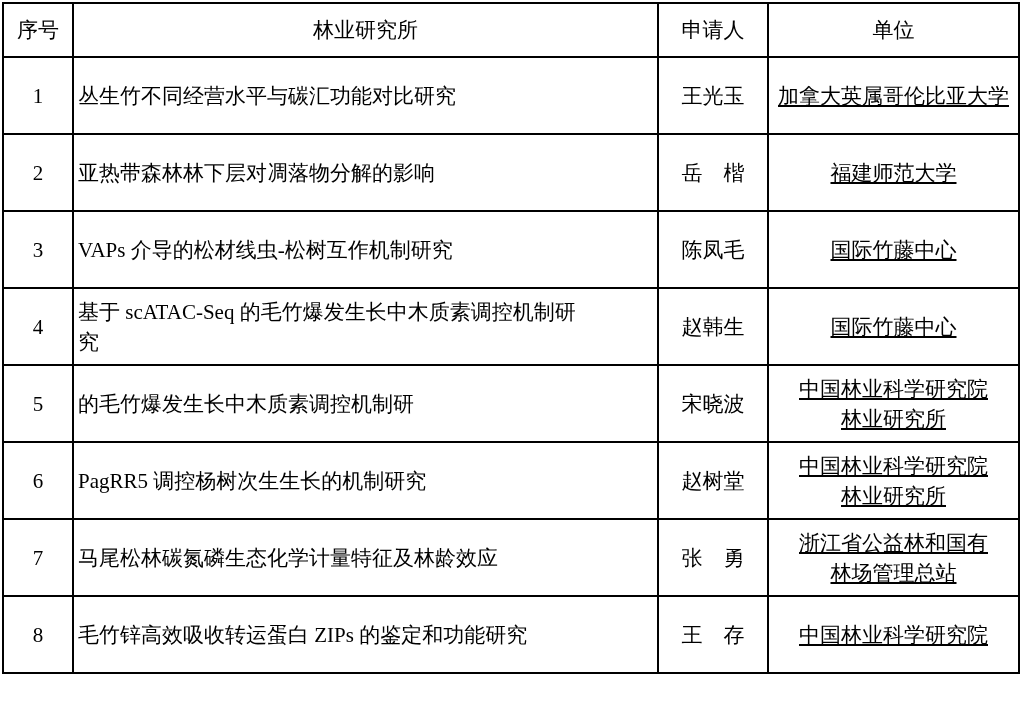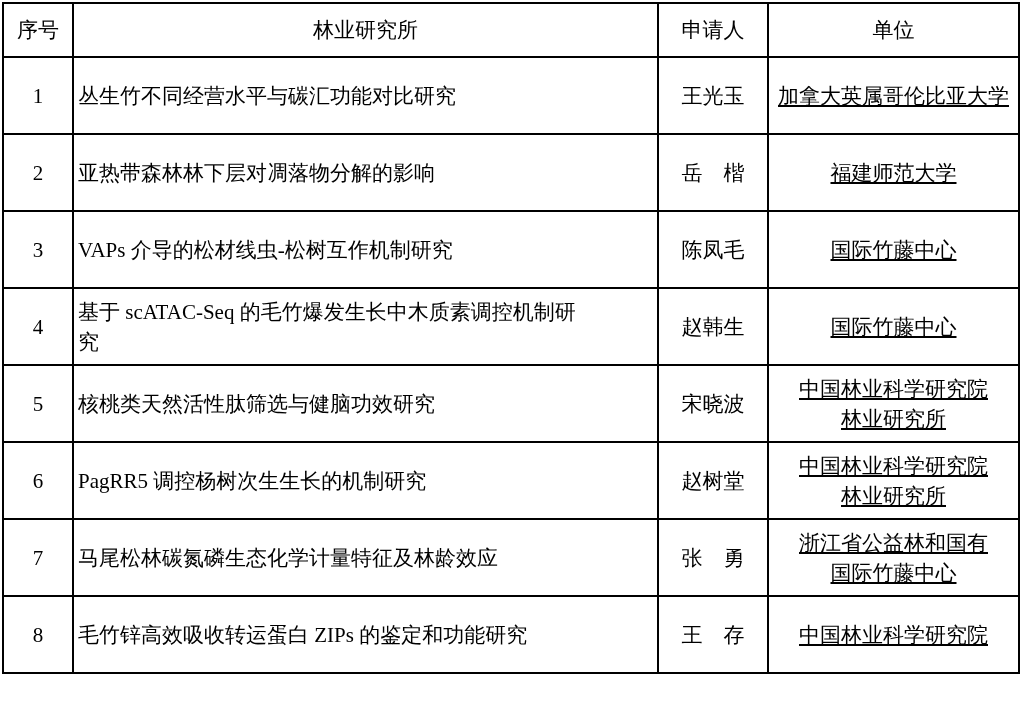--- a/index.html
+++ b/index.html
@@ -90,40 +90,40 @@
     <tr class="data-row">
       <td class="c-idx">4</td>
       <td class="c-proj">基于 scATAC-Seq 的毛竹爆发生长中木质素调控机制研
 究</td>
       <td class="c-app">赵韩生</td>
       <td class="c-org">国际竹藤中心</td>
     </tr>
 
     <tr class="data-row">
       <td class="c-idx">5</td>
-      <td class="c-proj">核桃类天然活性肽筛选与健脑功效研究</td>
+      <td class="c-proj">的毛竹爆发生长中木质素调控机制研</td>
       <td class="c-app">宋晓波</td>
       <td class="c-org">中国林业科学研究院
 林业研究所</td>
     </tr>
 
     <tr class="data-row">
       <td class="c-idx">6</td>
       <td class="c-proj">PagRR5 调控杨树次生生长的机制研究</td>
       <td class="c-app">赵树堂</td>
       <td class="c-org">中国林业科学研究院
 林业研究所</td>
     </tr>
 
     <tr class="data-row">
       <td class="c-idx">7</td>
       <td class="c-proj">马尾松林碳氮磷生态化学计量特征及林龄效应</td>
       <td class="c-app">张　勇</td>
       <td class="c-org">浙江省公益林和国有
-国际竹藤中心</td>
+林场管理总站</td>
     </tr>
 
     <tr class="data-row">
       <td class="c-idx">8</td>
       <td class="c-proj">毛竹锌高效吸收转运蛋白 ZIPs 的鉴定和功能研究</td>
       <td class="c-app">王　存</td>
       <td class="c-org">中国林业科学研究院</td>
     </tr>
   </tbody>
 </table>

